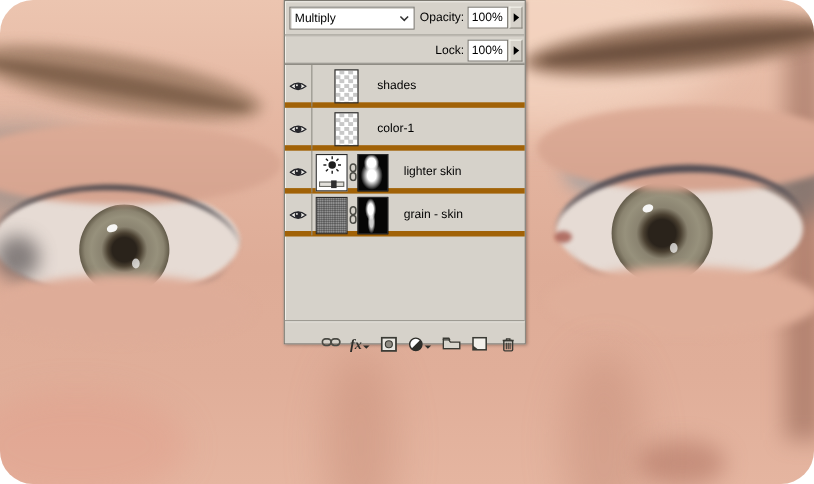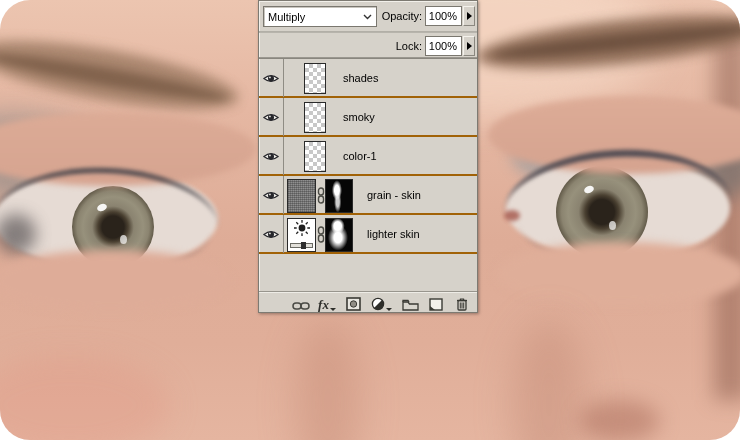--- a/index.html
+++ b/index.html
@@ -110,21 +110,21 @@
                border-top:4px solid transparent; border-bottom:4px solid transparent; }
 
   .lock-group { position:absolute; left:5px; top:3px; display:flex; align-items:center; gap:5px; }
   .lock-ico { width:15px; height:15px; display:flex; align-items:center; justify-content:center; }
   .checker-sq { width:11px; height:11px; border:1px solid #555;
      background-image:conic-gradient(#bbb 25%, #fff 0 50%, #bbb 0 75%, #fff 0);
      background-size:6px 6px; }
 
   .layer-list { position:absolute; left:0; top:57px; width:218px; height:234px;
                 border-top:1px solid #89867e; }
-  .layer-row { position:relative; height:39px; border-bottom:2px solid #a16207; }
+  .layer-row { position:relative; height:39px; border-bottom:5px solid #a16207; }
   .eye-cell { position:absolute; left:0; top:0; width:25px; height:38px;
               border-right:1px solid #8f8c84; display:flex; align-items:center;
               justify-content:center; cursor:default; }
   .thumb { position:absolute; border:1px solid #2a2a2a; }
   .thumb.checker { left:45px; top:4px; width:22px; height:31px;
      background-image:conic-gradient(#c8c8c8 25%, #fff 0 50%, #c8c8c8 0 75%, #fff 0);
      background-size:8px 8px; }
   .thumb.big { left:28px; top:3px; width:29px; height:34px; }
   .thumb.adj { background:#fff; }
   .adj-sun { position:absolute; left:50%; top:9px; transform:translate(-50%,-50%); }
@@ -144,22 +144,22 @@
       radial-gradient(5px 10px at 42% 32%, #fff 0 50%, rgba(255,255,255,.5) 75%, transparent 100%),
       radial-gradient(4px 12px at 45% 68%, rgba(255,255,255,.8) 0 40%, transparent 90%); }
   .chain-cell { position:absolute; left:57px; top:10px; width:9px; height:19px;
                 display:flex; align-items:center; justify-content:center; }
   .layer-name { position:absolute; top:13px; left:84px; white-space:nowrap; }
   .layer-row.has-mask .layer-name { left:108px; }
 
   .panel-toolbar { position:absolute; left:0; right:0; bottom:0; height:21px;
                    border-top:1px solid #98958d; background:#d6d2ca;
                    box-shadow:inset 0 1px 0 #eeece6; }
-  .tb-btn { position:absolute; top:1px; width:22px; height:18px;
-            display:flex; align-items:flex-end; justify-content:center; cursor:default; }
+  .tb-btn { position:absolute; top:14px; width:22px; height:18px;
+            display:flex; align-items:flex-start; justify-content:center; cursor:default; }
   .fx-text { font-family:"Liberation Serif", serif; font-style:italic;
              font-weight:bold; font-size:13px; color:#2e2e2a; line-height:1; }
   .mini-arrow { width:0; height:0; border-top:3px solid #2e2e2a;
                 border-left:3px solid transparent; border-right:3px solid transparent;
                 margin-left:1px; margin-top:8px; }
 </style>
 </head>
 <body>
 
 <div class="stage">
@@ -244,64 +244,32 @@
           <svg width="16" height="11" viewBox="0 0 18 12">
             <path d="M1 6 Q9 -0.5 17 6 Q9 12.5 1 6 Z" fill="#efeee9" stroke="#26262b" stroke-width="1.3"></path>
             <circle cx="9" cy="6" r="3.4" fill="#26262b"></circle>
             <circle cx="7.8" cy="4.8" r="1" fill="#efeee9"></circle>
           </svg>
         </div>
         <div class="thumb checker"></div>
         <span class="layer-name">shades</span>
       </div>
 
+
+
       <div class="layer-row">
         <div class="eye-cell">
           <svg width="16" height="11" viewBox="0 0 18 12">
             <path d="M1 6 Q9 -0.5 17 6 Q9 12.5 1 6 Z" fill="#efeee9" stroke="#26262b" stroke-width="1.3"></path>
             <circle cx="9" cy="6" r="3.4" fill="#26262b"></circle>
             <circle cx="7.8" cy="4.8" r="1" fill="#efeee9"></circle>
           </svg>
         </div>
         <div class="thumb checker"></div>
-        <span class="layer-name">smoky</span>
-      </div>
-
-
-      <div class="layer-row">
-        <div class="eye-cell">
-          <svg width="16" height="11" viewBox="0 0 18 12">
-            <path d="M1 6 Q9 -0.5 17 6 Q9 12.5 1 6 Z" fill="#efeee9" stroke="#26262b" stroke-width="1.3"></path>
-            <circle cx="9" cy="6" r="3.4" fill="#26262b"></circle>
-            <circle cx="7.8" cy="4.8" r="1" fill="#efeee9"></circle>
-          </svg>
-        </div>
-        <div class="thumb checker"></div>
         <span class="layer-name">color-1</span>
-      </div>
-
-      <div class="layer-row has-mask">
-        <div class="eye-cell">
-          <svg width="16" height="11" viewBox="0 0 18 12">
-            <path d="M1 6 Q9 -0.5 17 6 Q9 12.5 1 6 Z" fill="#efeee9" stroke="#26262b" stroke-width="1.3"></path>
-            <circle cx="9" cy="6" r="3.4" fill="#26262b"></circle>
-            <circle cx="7.8" cy="4.8" r="1" fill="#efeee9"></circle>
-          </svg>
-        </div>
-        <div class="thumb big noise"></div>
-        <div class="chain-cell">
-          <svg width="8" height="17" viewBox="0 0 8 17">
-            <rect x="1.5" y="1" width="5" height="7" rx="2.5" fill="none" stroke="#4a4a44" stroke-width="1.4"></rect>
-            <rect x="1.5" y="9" width="5" height="7" rx="2.5" fill="none" stroke="#4a4a44" stroke-width="1.4"></rect>
-          </svg>
-        </div>
-        <div class="thumb mask">
-          <span class="mask-blob-streak"></span>
-        </div>
-        <span class="layer-name">grain - skin</span>
       </div>
 
       <div class="layer-row has-mask">
         <div class="eye-cell">
           <svg width="16" height="11" viewBox="0 0 18 12">
             <path d="M1 6 Q9 -0.5 17 6 Q9 12.5 1 6 Z" fill="#efeee9" stroke="#26262b" stroke-width="1.3"></path>
             <circle cx="9" cy="6" r="3.4" fill="#26262b"></circle>
             <circle cx="7.8" cy="4.8" r="1" fill="#efeee9"></circle>
           </svg>
         </div>
@@ -328,20 +296,41 @@
             <rect x="1.5" y="1" width="5" height="7" rx="2.5" fill="none" stroke="#4a4a44" stroke-width="1.4"></rect>
             <rect x="1.5" y="9" width="5" height="7" rx="2.5" fill="none" stroke="#4a4a44" stroke-width="1.4"></rect>
           </svg>
         </div>
         <div class="thumb mask">
           <span class="mask-blob-figure"></span>
         </div>
         <span class="layer-name">lighter skin</span>
       </div>
 
+      <div class="layer-row has-mask">
+        <div class="eye-cell">
+          <svg width="16" height="11" viewBox="0 0 18 12">
+            <path d="M1 6 Q9 -0.5 17 6 Q9 12.5 1 6 Z" fill="#efeee9" stroke="#26262b" stroke-width="1.3"></path>
+            <circle cx="9" cy="6" r="3.4" fill="#26262b"></circle>
+            <circle cx="7.8" cy="4.8" r="1" fill="#efeee9"></circle>
+          </svg>
+        </div>
+        <div class="thumb big noise"></div>
+        <div class="chain-cell">
+          <svg width="8" height="17" viewBox="0 0 8 17">
+            <rect x="1.5" y="1" width="5" height="7" rx="2.5" fill="none" stroke="#4a4a44" stroke-width="1.4"></rect>
+            <rect x="1.5" y="9" width="5" height="7" rx="2.5" fill="none" stroke="#4a4a44" stroke-width="1.4"></rect>
+          </svg>
+        </div>
+        <div class="thumb mask">
+          <span class="mask-blob-streak"></span>
+        </div>
+        <span class="layer-name">grain - skin</span>
+      </div>
+
     </div>
 
     <div class="panel-toolbar">
       <div class="tb-btn" style="left:31px">
         <svg width="18" height="10" viewBox="0 0 18 10">
           <rect x="1" y="2" width="8" height="6" rx="3" fill="none" stroke="#4a4a44" stroke-width="1.5"></rect>
           <rect x="9" y="2" width="8" height="6" rx="3" fill="none" stroke="#4a4a44" stroke-width="1.5"></rect>
         </svg>
       </div>
       <div class="tb-btn" style="left:57px">

